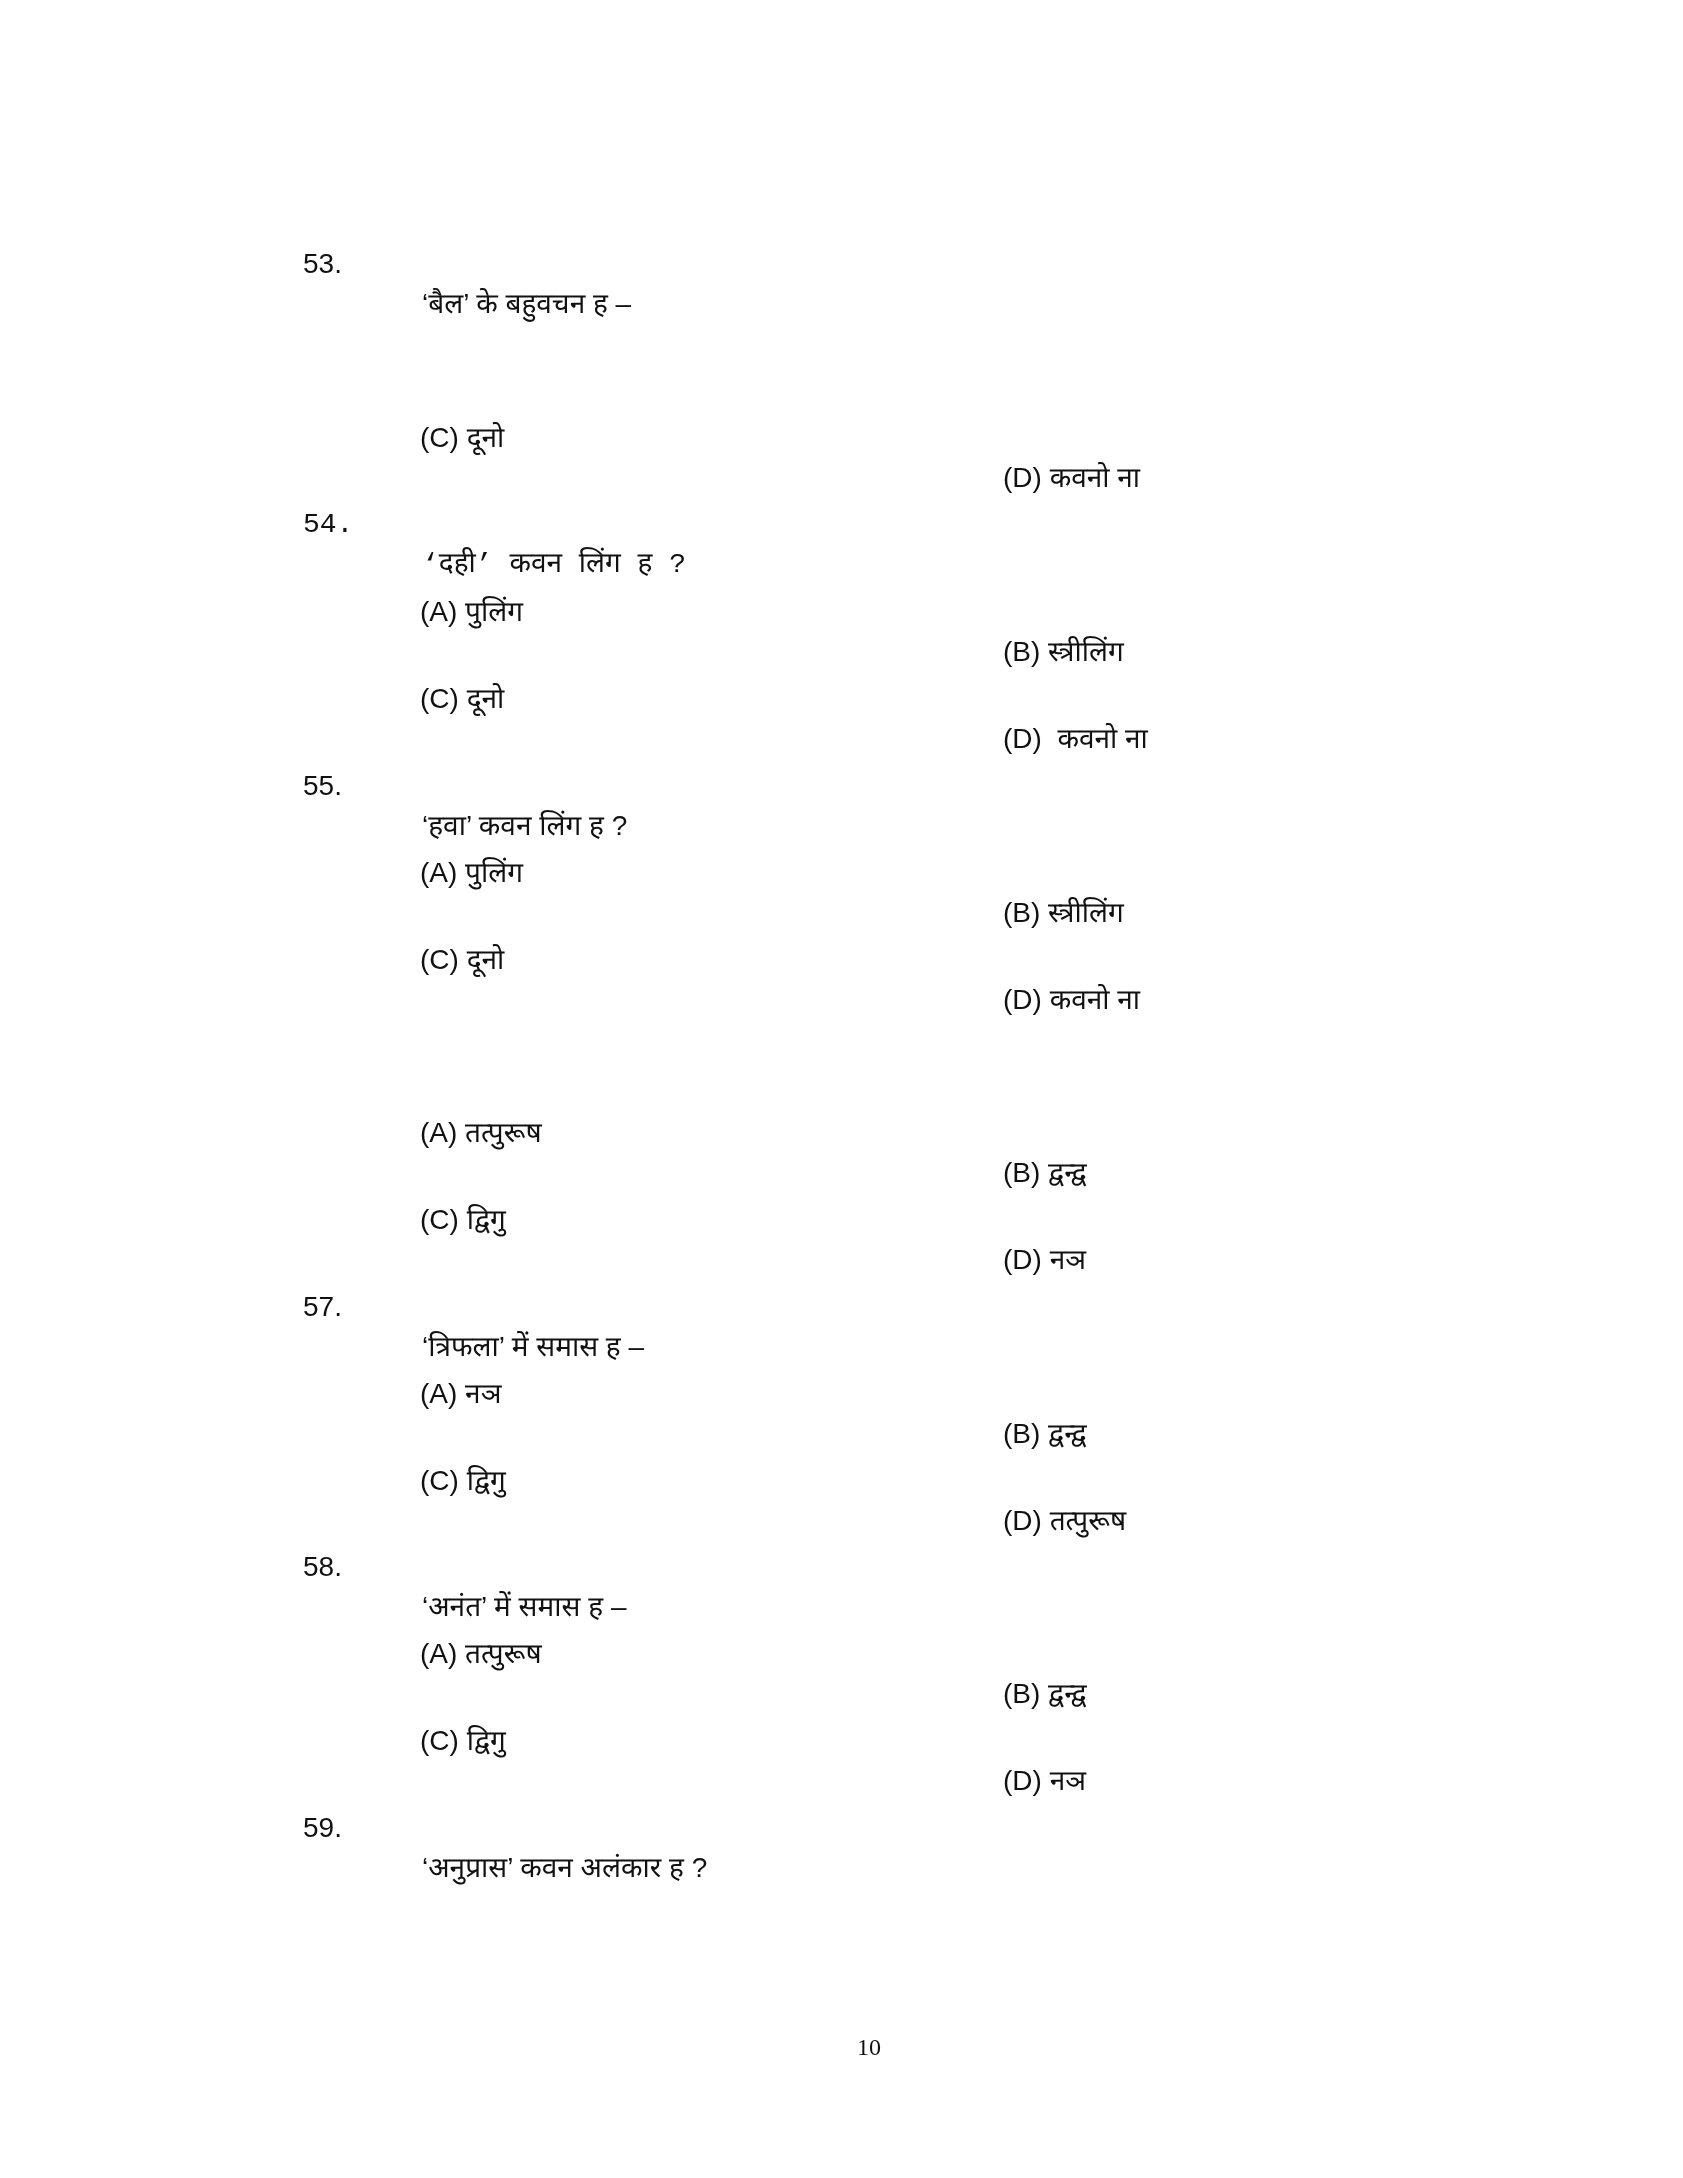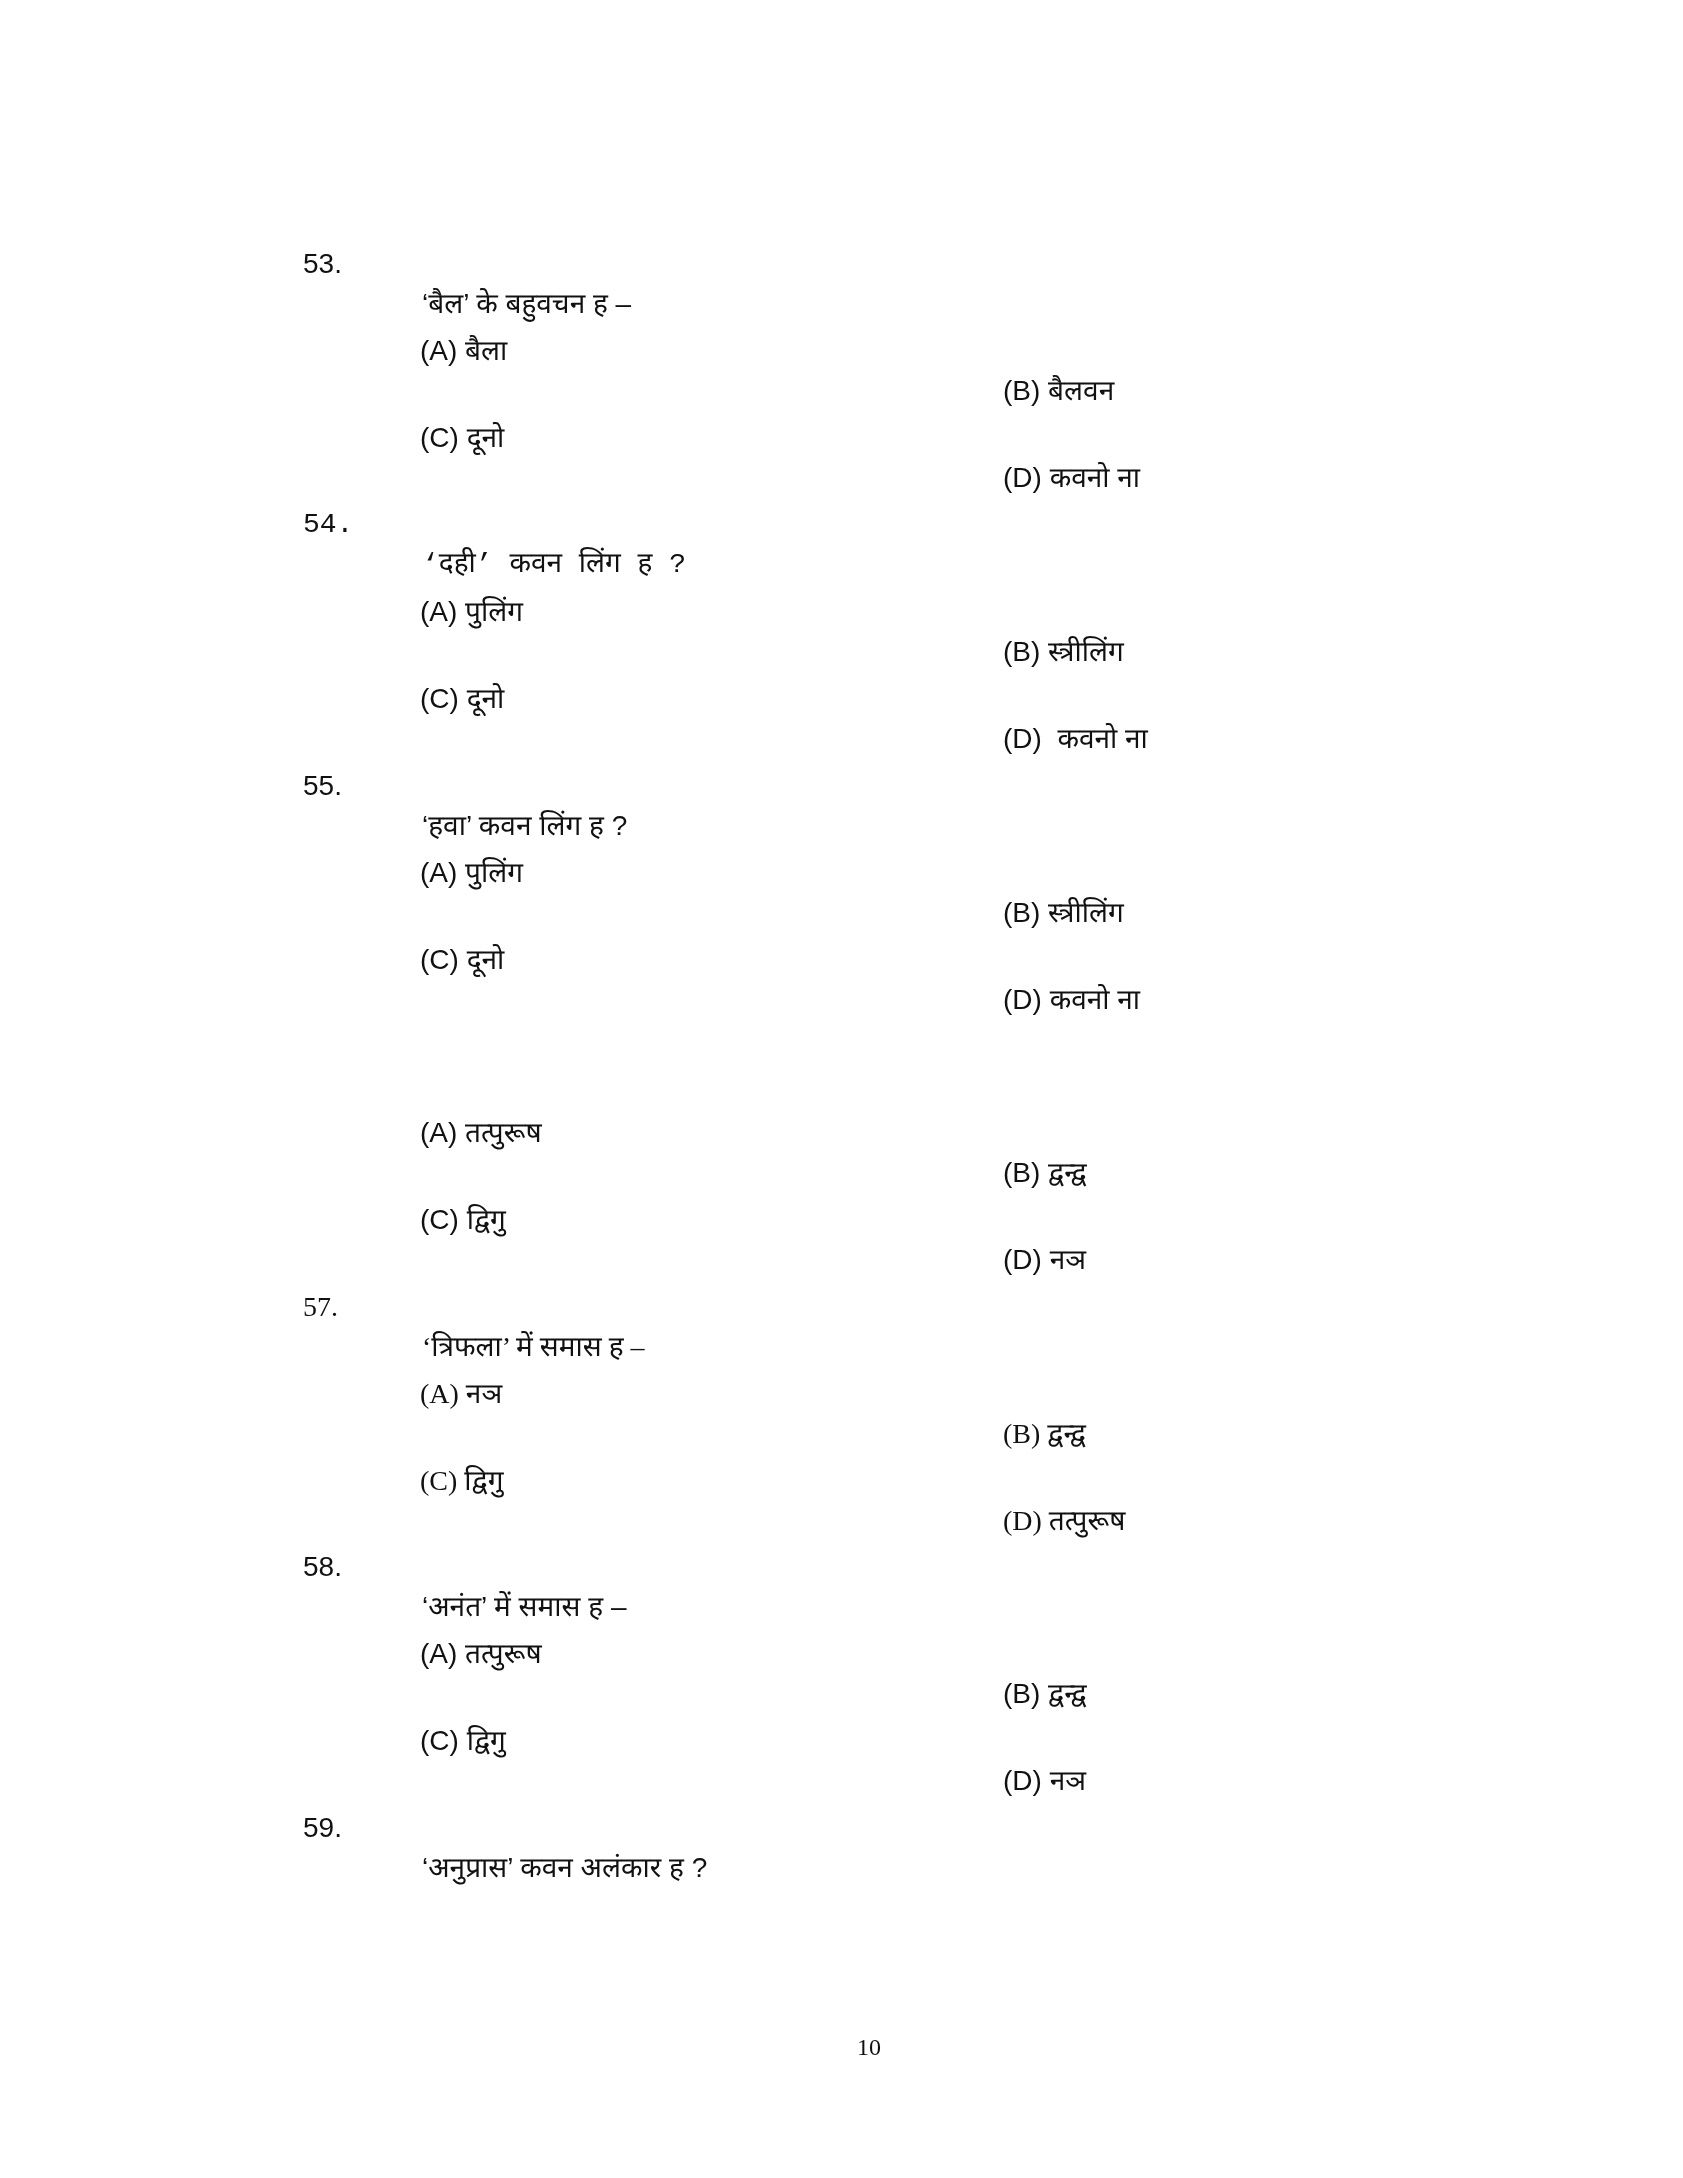--- a/index.html
+++ b/index.html
@@ -17,24 +17,20 @@
   </style>
 </head>
 <body>
 
 <div class="page">
 
   <div class="question" style="top:190px;">
     <div class="line" style="top:0px;">
       <span class="qnum">53.</span>
       <span class="qtext">‘बैल’ के बहुवचन ह –</span>
-    </div>
-    <div class="line" style="top:87px;">
-      <span class="opt-left">(A) बैला</span>
-      <span class="opt-right">(B) बैलवन</span>
     </div>
     <div class="line" style="top:174px;">
       <span class="opt-left">(C) दूनो</span>
       <span class="opt-right">(D) कवनो ना</span>
     </div>
   </div>
 
   <div class="question" style="top:451px;">
     <div class="line" style="top:0px;font-family:Liberation Mono, monospace;">
       <span class="qnum">54.</span>
@@ -69,21 +65,21 @@
     <div class="line" style="top:87px;">
       <span class="opt-left">(A) तत्पुरूष</span>
       <span class="opt-right">(B) द्वन्द्व</span>
     </div>
     <div class="line" style="top:174px;">
       <span class="opt-left">(C) द्विगु</span>
       <span class="opt-right">(D) नञ</span>
     </div>
   </div>
 
-  <div class="question" style="top:1233px;font-family:Liberation Serif, serif;">
+  <div class="question" style="top:1233px;">
     <div class="line" style="top:0px;">
       <span class="qnum">57.</span>
       <span class="qtext">‘त्रिफला’ में समास ह –</span>
     </div>
     <div class="line" style="top:87px;">
       <span class="opt-left">(A) नञ</span>
       <span class="opt-right">(B) द्वन्द्व</span>
     </div>
     <div class="line" style="top:174px;">
       <span class="opt-left">(C) द्विगु</span>

